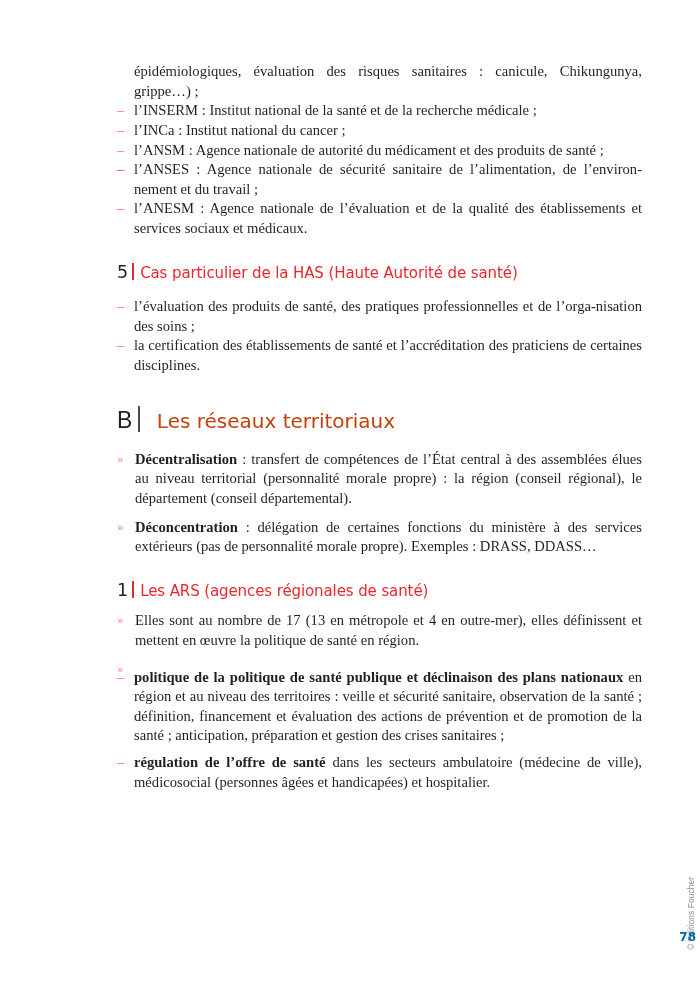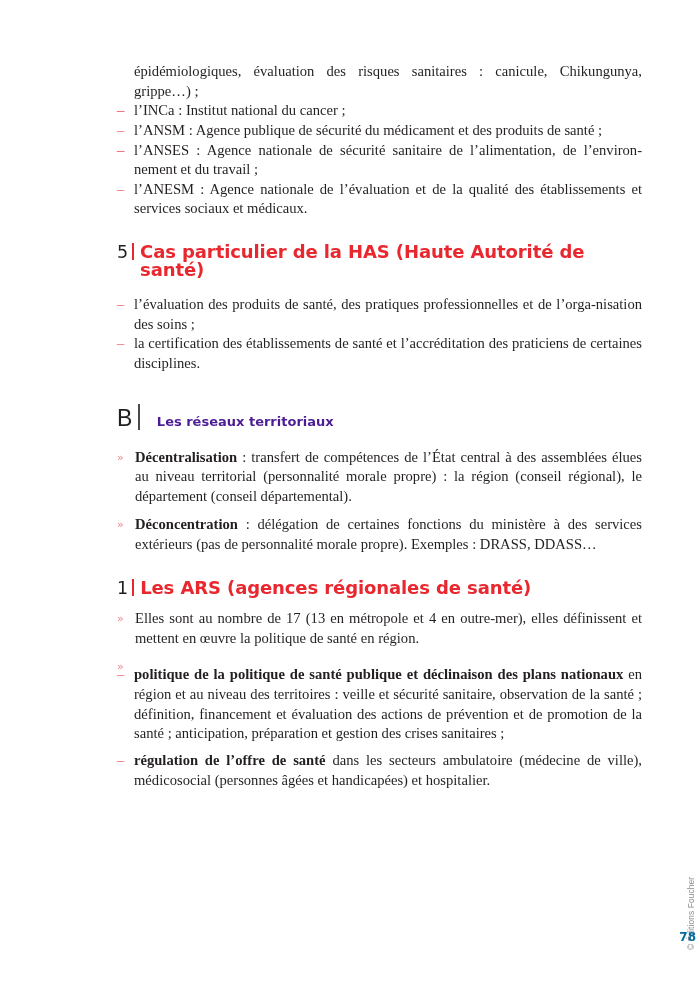--- a/index.html
+++ b/index.html
@@ -88,22 +88,22 @@
     display: inline-block;
     width: 2px;
     height: 17px;
     background: #e8272f;
     margin: 0 6px 0 4px;
     position: relative;
     top: 2px;
   }
   .num-head .ttl {
     color: #e8272f;
-    font-size: 18px;
-    font-weight: bold;
+    font-size: 15px;
+    font-weight: normal;
     line-height: 1;
     letter-spacing: -0.1px;
   }
 
   
   .sec-head {
     display: flex;
     align-items: baseline;
     margin: 0;
     font-family: "DejaVu Sans", "Liberation Sans", sans-serif;
@@ -118,23 +118,23 @@
   .sec-head .bar {
     display: inline-block;
     width: 1.5px;
     height: 26px;
     background: #4a4a4a;
     margin: 0 17px 0 6px;
     position: relative;
     top: 4px;
   }
   .sec-head .ttl {
-    color: #4c1d95;
-    font-size: 13px;
-    font-weight: bold;
+    color: #c2410c;
+    font-size: 20px;
+    font-weight: normal;
     line-height: 1;
   }
 
   
   ul.arrow-list {
     list-style: none;
     margin: 0;
     padding: 0;
   }
   ul.arrow-list > li {
@@ -207,28 +207,29 @@
 
   <div class="content">
 
     <div class="lead-block">
       <p class="para">épidémiologiques, évaluation des risques sanitaires : canicule, Chikungunya, grippe…) ;</p>
     </div>
 
     <ul class="dash-list">
       <li>
         <span class="dash">–</span>
+        <span>l’INSERM : Institut national de la santé et de la recherche médicale ;</span>
       </li>
       <li>
         <span class="dash">–</span>
         <span>l’INCa : Institut national du cancer ;</span>
       </li>
       <li>
         <span class="dash">–</span>
-        <span>l’ANSM : Agence publique de sécurité du médicament et des produits de santé ;</span>
+        <span>l’ANSM : Agence nationale de autorité du médicament et des produits de santé ;</span>
       </li>
       <li>
         <span class="dash">–</span>
       </li>
       <li>
         <span class="dash">–</span>
         <span>l’ANSES : Agence nationale de sécurité sanitaire de l’alimentation, de l’environ-nement et du travail ;</span>
       </li>
       <li>
         <span class="dash">–</span>

